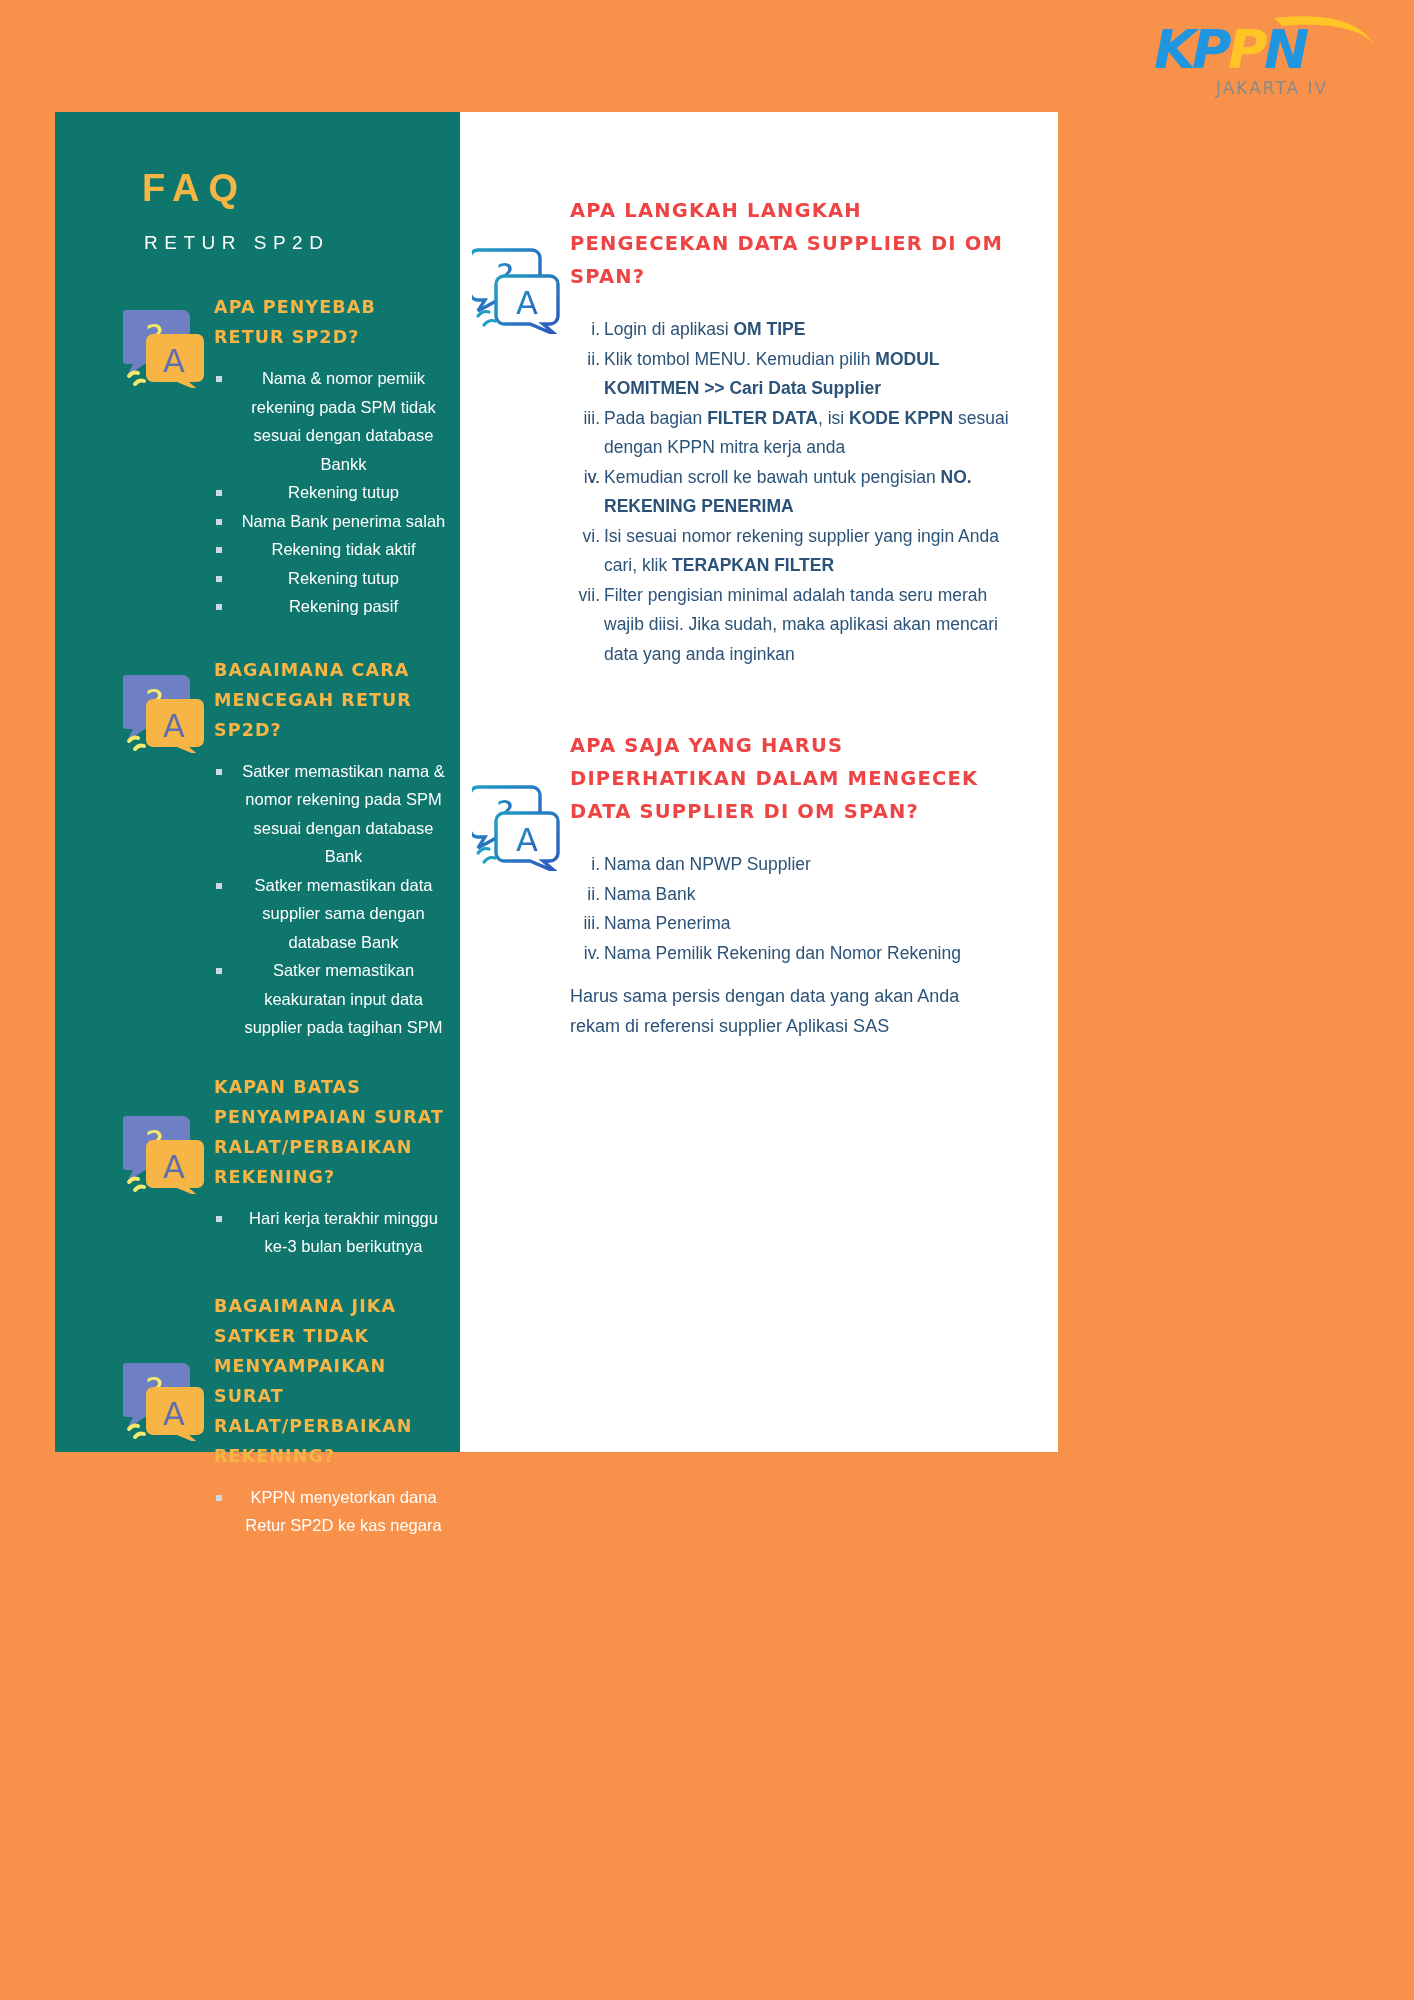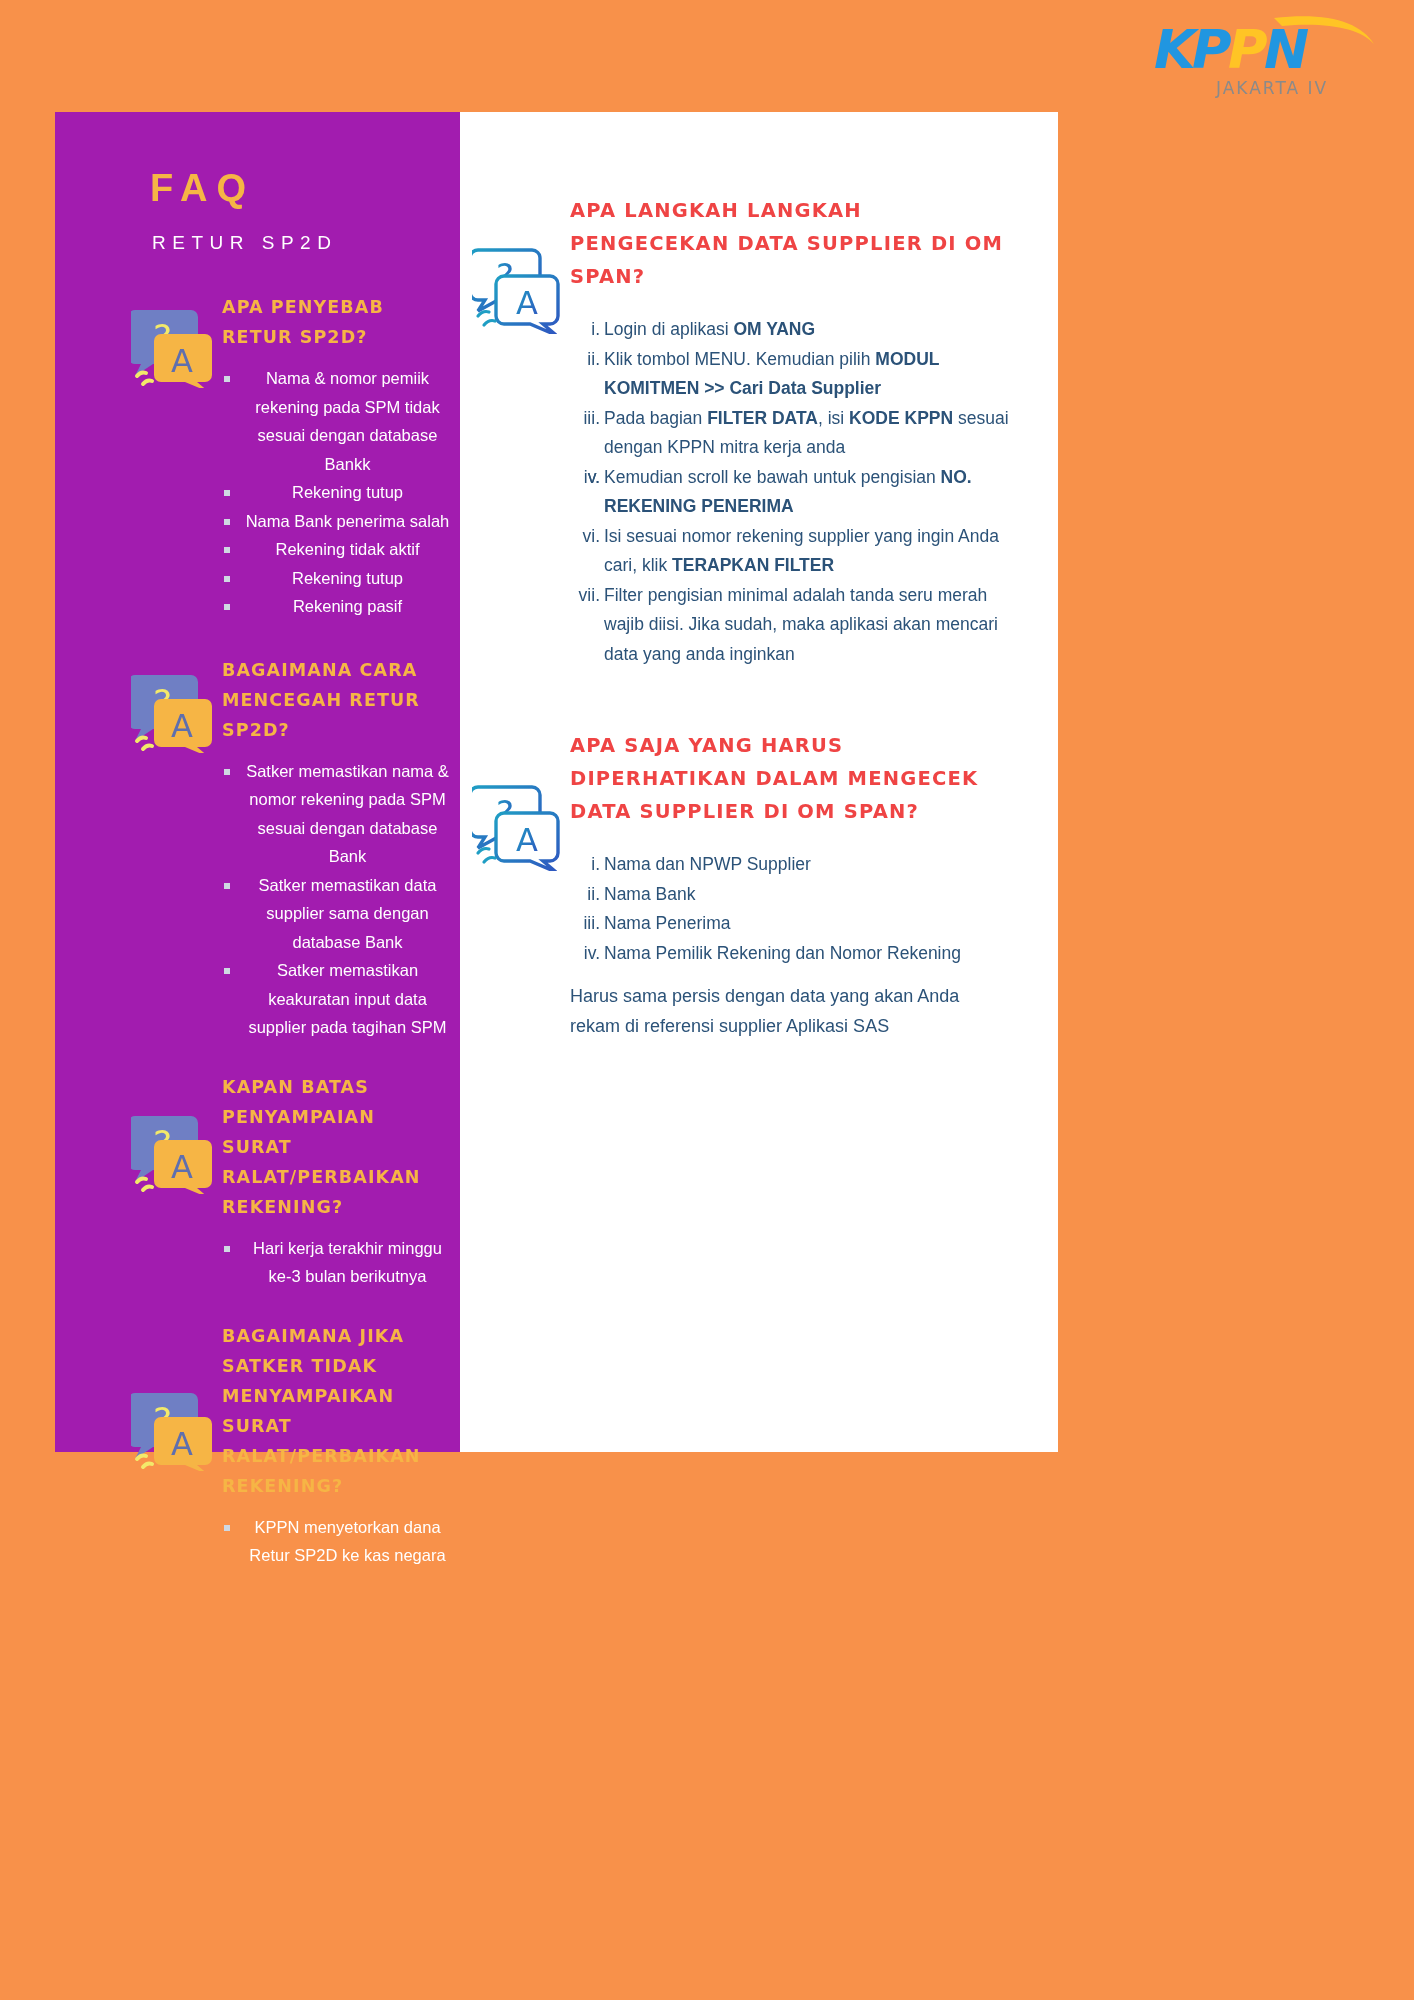--- a/index.html
+++ b/index.html
@@ -20,23 +20,23 @@
   #card {
     position:absolute; left:55px; top:112px;
     width:1003px; height:1340px;
     background:#ffffff;
     display:flex;
   }
 
   
   #left-panel {
     width:405px; flex:0 0 405px;
-    background:#a21caf;
-    position:relative;
-    padding:55px 0 0 12px;
+    background:#0f766e;
+    position:relative;
+    padding:55px 0 0 4px;
   }
 
   .faq-title {
     color:#f6b545;
     font-size:38px; font-weight:bold;
     letter-spacing:9px;
     margin-left:83px;
   }
   .faq-sub {
     color:#ffffff;
@@ -249,21 +249,21 @@
           <text x="24" y="46" fill="url(#g1)" font-family="DejaVu Sans" font-size="34">?</text>
           <path d="M32 34 h46 a8 8 0 0 1 8 8 v32 a8 8 0 0 1 -8 8 h-7 l13 11 -26 -11 h-26 a8 8 0 0 1 -8 -8 v-32 a8 8 0 0 1 8 -8 z" fill="#ffffff" stroke="url(#g1)" stroke-width="3.4"></path>
           <text x="44" y="72" fill="url(#g1)" font-family="DejaVu Sans" font-size="32">A</text>
           <path d="M6 74 q5 -6 11 -4" stroke="#1f9ec4" stroke-width="3.2" fill="none" stroke-linecap="round"></path>
           <path d="M12 83 q5 -6 11 -4" stroke="#1f9ec4" stroke-width="3.2" fill="none" stroke-linecap="round"></path>
         </svg>
       </div>
       <div class="rbody">
         <div class="r-head">APA LANGKAH LANGKAH PENGECEKAN DATA SUPPLIER DI OM SPAN?</div>
         <ol class="roman">
-          <li><span class="rn">i.</span><span>Login di aplikasi <b>OM YANG</b></span></li>
+          <li><span class="rn">i.</span><span>Login di aplikasi <b>OM TIPE</b></span></li>
           <li><span class="rn">ii.</span><span>Klik tombol MENU. Kemudian pilih <b>MODUL KOMITMEN &gt;&gt; Cari Data Supplier</b></span></li>
           <li><span class="rn">iii.</span><span>Pada bagian <b>FILTER DATA</b>, isi <b>KODE KPPN</b> sesuai dengan KPPN mitra kerja anda</span></li>
           <li><span class="rn">iv.</span></li>
           <li><span class="rn">v.</span><span>Kemudian scroll ke bawah untuk pengisian <b>NO. REKENING PENERIMA</b></span></li>
           <li><span class="rn">vi.</span><span>Isi sesuai nomor rekening supplier yang ingin Anda cari, klik <b>TERAPKAN FILTER</b></span></li>
           <li><span class="rn wide">vii.</span><span>Filter pengisian minimal adalah tanda seru merah wajib diisi. Jika sudah, maka aplikasi akan mencari data yang anda inginkan</span></li>
         </ol>
       </div>
     </div>
 

